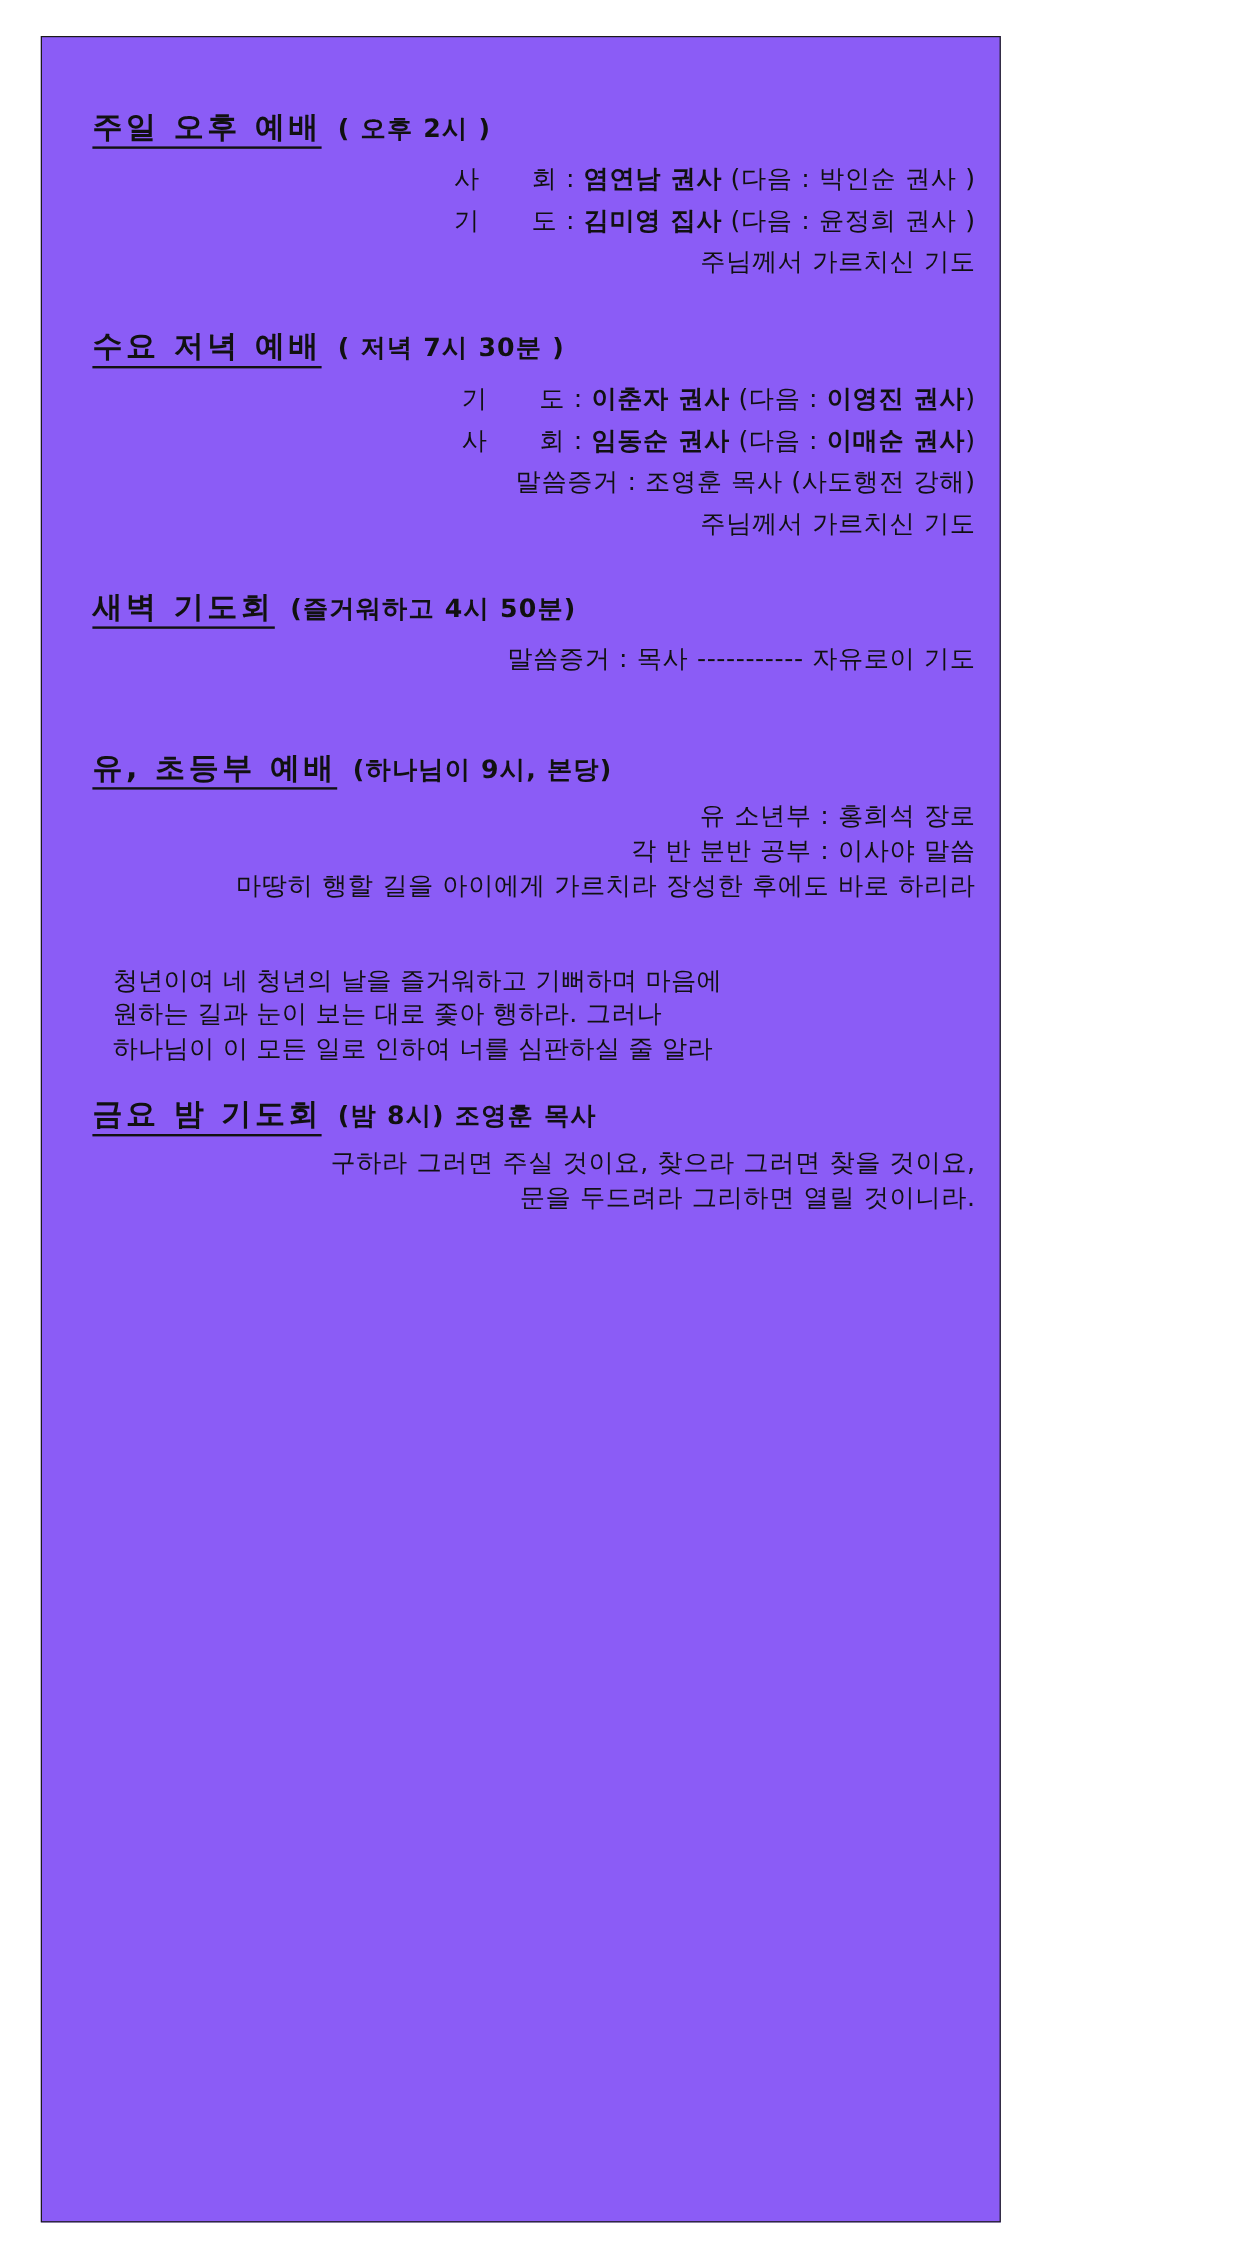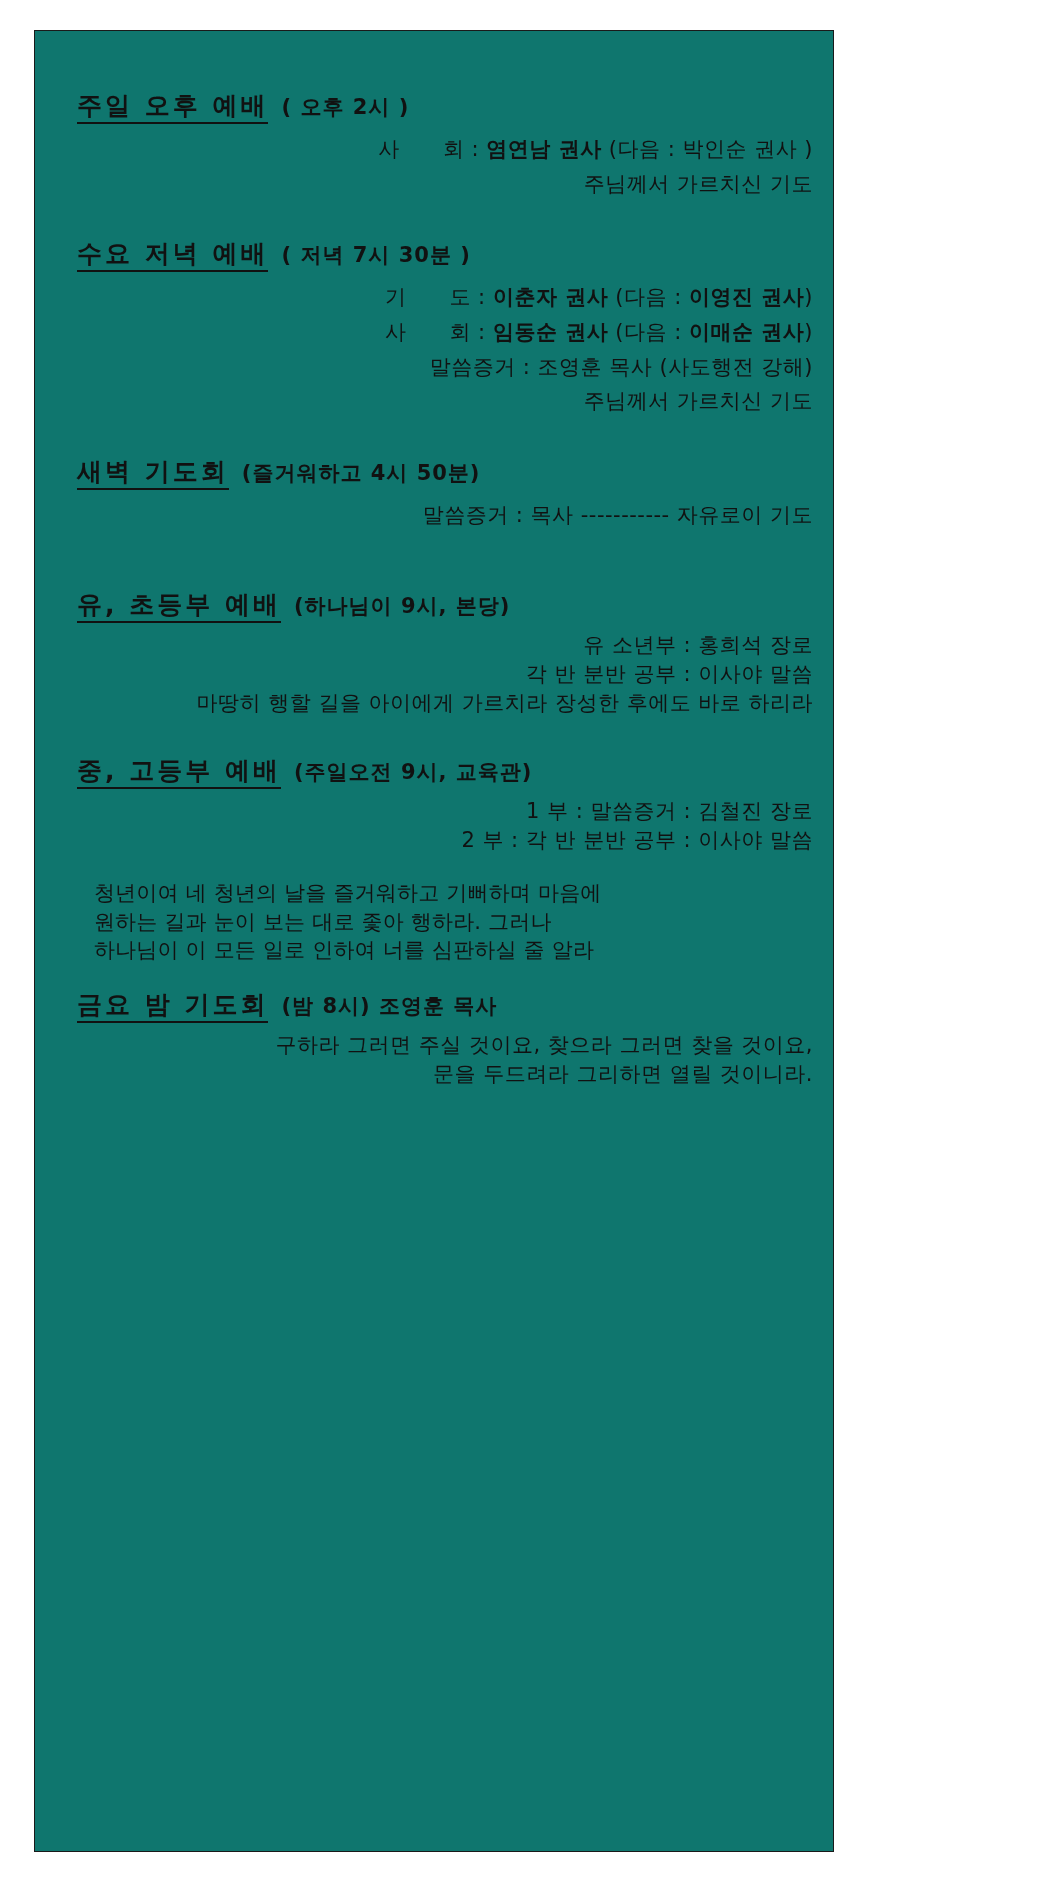--- a/index.html
+++ b/index.html
@@ -14,21 +14,21 @@
     color: #111111;
   }
   .page {
     box-sizing: border-box;
     position: absolute;
     left: 34px;
     top: 30px;
     width: 800px;
     height: 1822px;
     border: 1.5px solid #1a1a1a;
-    background: #0f766e;
+    background: #8b5cf6;
     padding: 58px 0 0 0;
     overflow: hidden;
   }
   .inner {
     padding-left: 42px;
     padding-right: 20px;
   }
   .section {
     margin-bottom: 10px;
   }
@@ -78,20 +78,21 @@
 
 <div class="page">
   <div class="inner">
 
     <div class="section">
       <div class="heading">
         <span class="h-main">주일 오후 예배</span>
         <span class="h-sub">( 오후 2시 )</span>
       </div>
       <div class="line"><span>사      회 : </span><span class="b">염연남 권사</span><span> (다음 : 박인순 권사 )</span></div>
+      <div class="line"><span>기      도 : </span><span class="b">김미영 집사</span><span> (다음 : 윤정희 권사 )</span></div>
       <div class="line">주님께서 가르치신 기도</div>
     </div>
 
     <div class="gap-md"></div>
 
     <div class="section">
       <div class="heading">
         <span class="h-main">수요 저녁 예배</span>
         <span class="h-sub">( 저녁 7시 30분 )</span>
       </div>
@@ -118,28 +119,20 @@
         <span class="h-main">유, 초등부 예배</span>
         <span class="h-sub">(하나님이 9시, 본당)</span>
       </div>
       <div class="line tight">유 소년부 : 홍희석 장로</div>
       <div class="line tight">각 반 분반 공부 : 이사야 말씀</div>
       <div class="line tight">마땅히 행할 길을 아이에게 가르치라 장성한 후에도 바로 하리라</div>
     </div>
 
     <div class="gap-md"></div>
 
-    <div class="section">
-      <div class="heading">
-        <span class="h-main">중, 고등부 예배</span>
-        <span class="h-sub">(주일오전 9시, 교육관)</span>
-      </div>
-      <div class="line tight"> 1 부 : 말씀증거 : 김철진 장로</div>
-      <div class="line tight"> 2 부 : 각 반 분반 공부 : 이사야 말씀</div>
-    </div>
 
     <div class="gap-sm"></div>
 
     <div class="section">
       <div class="verse"> 청년이여 네 청년의 날을 즐거워하고 기뻐하며 마음에</div>
       <div class="verse"> 원하는 길과 눈이 보는 대로 좇아 행하라. 그러나</div>
       <div class="verse"> 하나님이 이 모든 일로 인하여 너를 심판하실 줄 알라</div>
     </div>
 
     <div class="gap-sm"></div>

